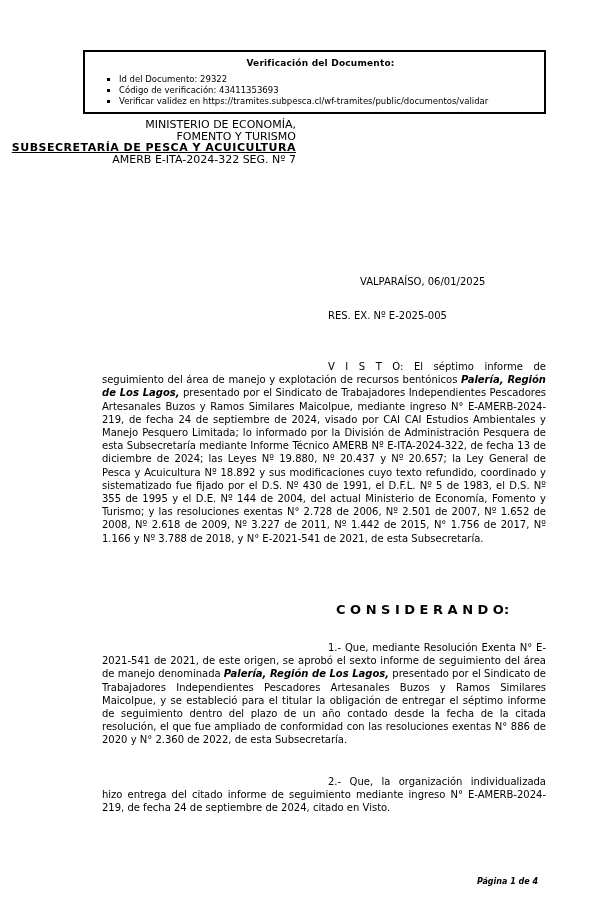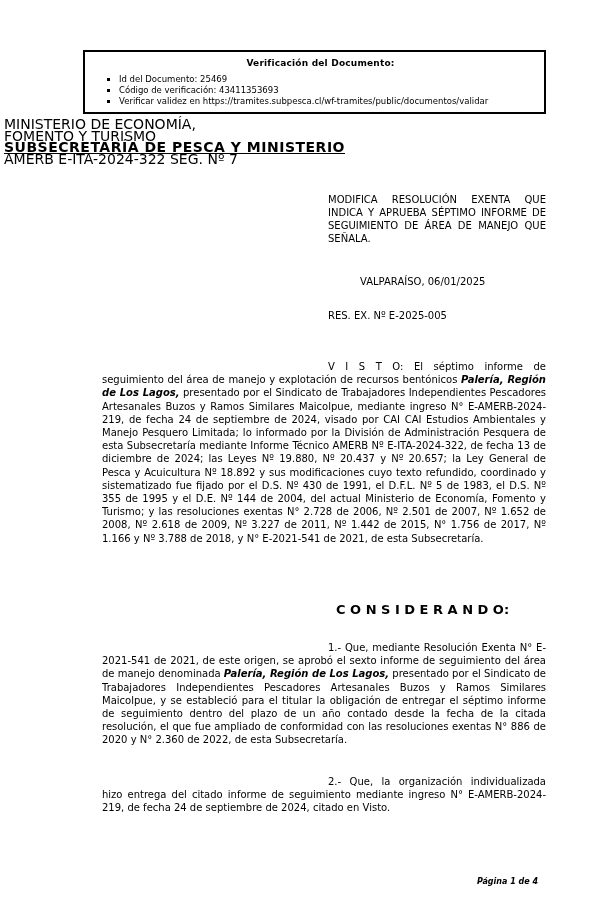--- a/index.html
+++ b/index.html
@@ -39,22 +39,22 @@
     line-height: 11px;
   }
   .verify-list li { list-style-type: square; }
 
   
   .letterhead {
     position: absolute;
     left: 4px;
     top: 119px;
     width: 292px;
-    text-align: left;
-    font-size: 14px;
+    text-align: right;
+    font-size: 11px;
     line-height: 11.6px;
   }
   .letterhead .subsecretaria {
     font-weight: bold;
     text-decoration: underline;
     letter-spacing: 0.5px;
     white-space: nowrap;
   }
 
   
@@ -116,34 +116,33 @@
   }
 </style>
 </head>
 <body>
 
 <div class="page">
 
   <div class="verify-box">
     <div class="verify-title">Verificación del Documento:</div>
     <ul class="verify-list">
-      <li>Id del Documento: 25469</li>
+      <li>Id del Documento: 29322</li>
       <li>Código de verificación: 43411353693</li>
       <li>Verificar validez en https://tramites.subpesca.cl/wf-tramites/public/documentos/validar</li>
     </ul>
   </div>
 
   <div class="letterhead">
     <div>MINISTERIO DE ECONOMÍA,</div>
     <div>FOMENTO Y TURISMO</div>
-    <div class="subsecretaria">SUBSECRETARÍA DE PESCA Y MINISTERIO</div>
+    <div class="subsecretaria">SUBSECRETARÍA DE PESCA Y ACUICULTURA</div>
     <div>AMERB E-ITA-2024-322 SEG. Nº 7</div>
   </div>
 
-  <div class="title-block">MODIFICA RESOLUCIÓN EXENTA QUE INDICA Y APRUEBA SÉPTIMO INFORME DE SEGUIMIENTO DE ÁREA DE MANEJO QUE SEÑALA.</div>
 
   <div class="place-date">VALPARAÍSO, 06/01/2025</div>
 
   <div class="res-number">RES. EX. Nº E-2025-005</div>
 
   <div class="body-text visto-para"><span class="b">V I S T O:</span><span> El séptimo informe de seguimiento del área de manejo y explotación de recursos bentónicos </span><span class="bi">Palería, Región de Los Lagos,</span><span> presentado por el Sindicato de Trabajadores Independientes Pescadores Artesanales Buzos y Ramos Similares Maicolpue, mediante ingreso N° E-AMERB-2024-219, de fecha 24 de septiembre de 2024, visado por CAI CAI Estudios Ambientales y Manejo Pesquero Limitada; lo informado por la División de Administración Pesquera de esta Subsecretaría mediante Informe Técnico AMERB Nº E-ITA-2024-322, de fecha 13 de diciembre de 2024; las Leyes Nº 19.880, Nº 20.437 y Nº 20.657; la Ley General de Pesca y Acuicultura Nº 18.892 y sus modificaciones cuyo texto refundido, coordinado y sistematizado fue fijado por el D.S. Nº 430 de 1991, el D.F.L. Nº 5 de 1983, el D.S. Nº 355 de 1995 y el D.E. Nº 144 de 2004, del actual Ministerio de Economía, Fomento y Turismo; y las resoluciones exentas N° 2.728 de 2006, Nº 2.501 de 2007, Nº 1.652 de 2008, Nº 2.618 de 2009, Nº 3.227 de 2011, Nº 1.442 de 2015, N° 1.756 de 2017, Nº 1.166 y Nº 3.788 de 2018, y N° E-2021-541 de 2021, de esta Subsecretaría.</span></div>
 
   <div class="considerando-heading">C O N S I D E R A N D O:</div>
 
   <div class="body-text consider-1"><span>1.- Que, mediante Resolución Exenta N° E-2021-541 de 2021, de este origen, se aprobó el sexto informe de seguimiento del área de manejo denominada </span><span class="bi">Palería, Región de Los Lagos,</span><span> presentado por el Sindicato de Trabajadores Independientes Pescadores Artesanales Buzos y Ramos Similares Maicolpue, y se estableció para el titular la obligación de entregar el séptimo informe de seguimiento dentro del plazo de un año contado desde la fecha de la citada resolución, el que fue ampliado de conformidad con las resoluciones exentas N° 886 de 2020 y N° 2.360 de 2022, de esta Subsecretaría.</span></div>

